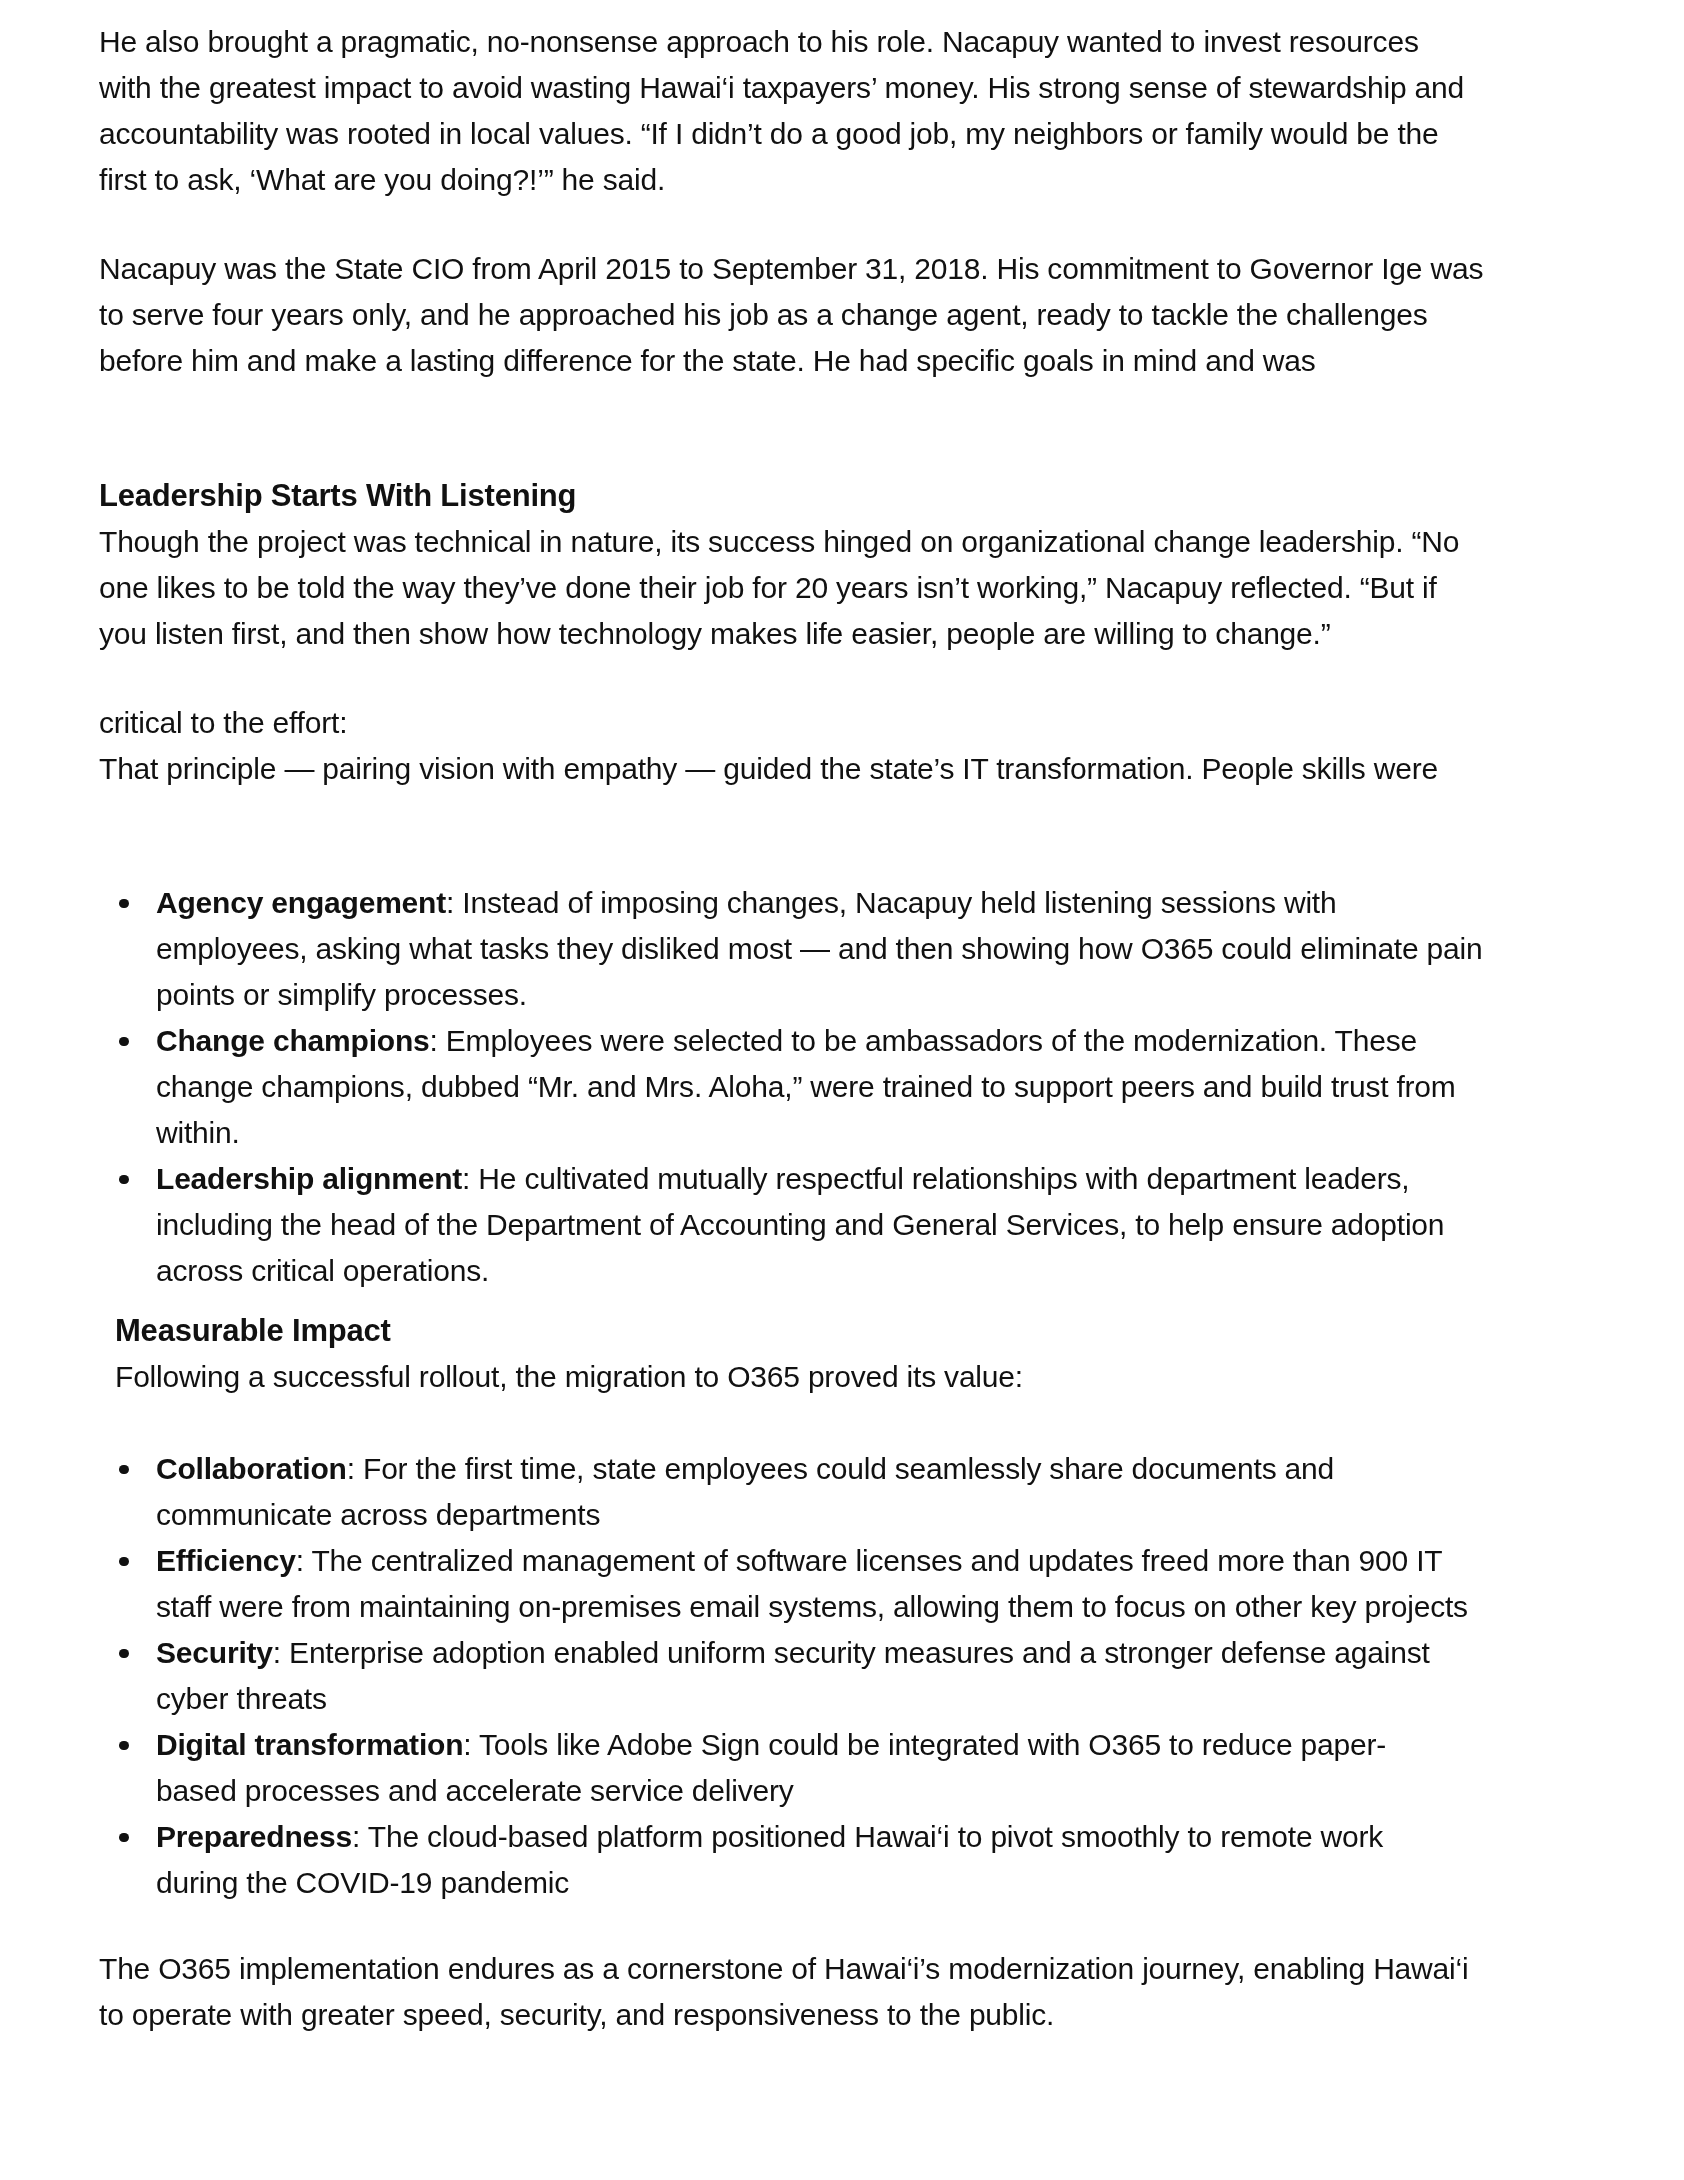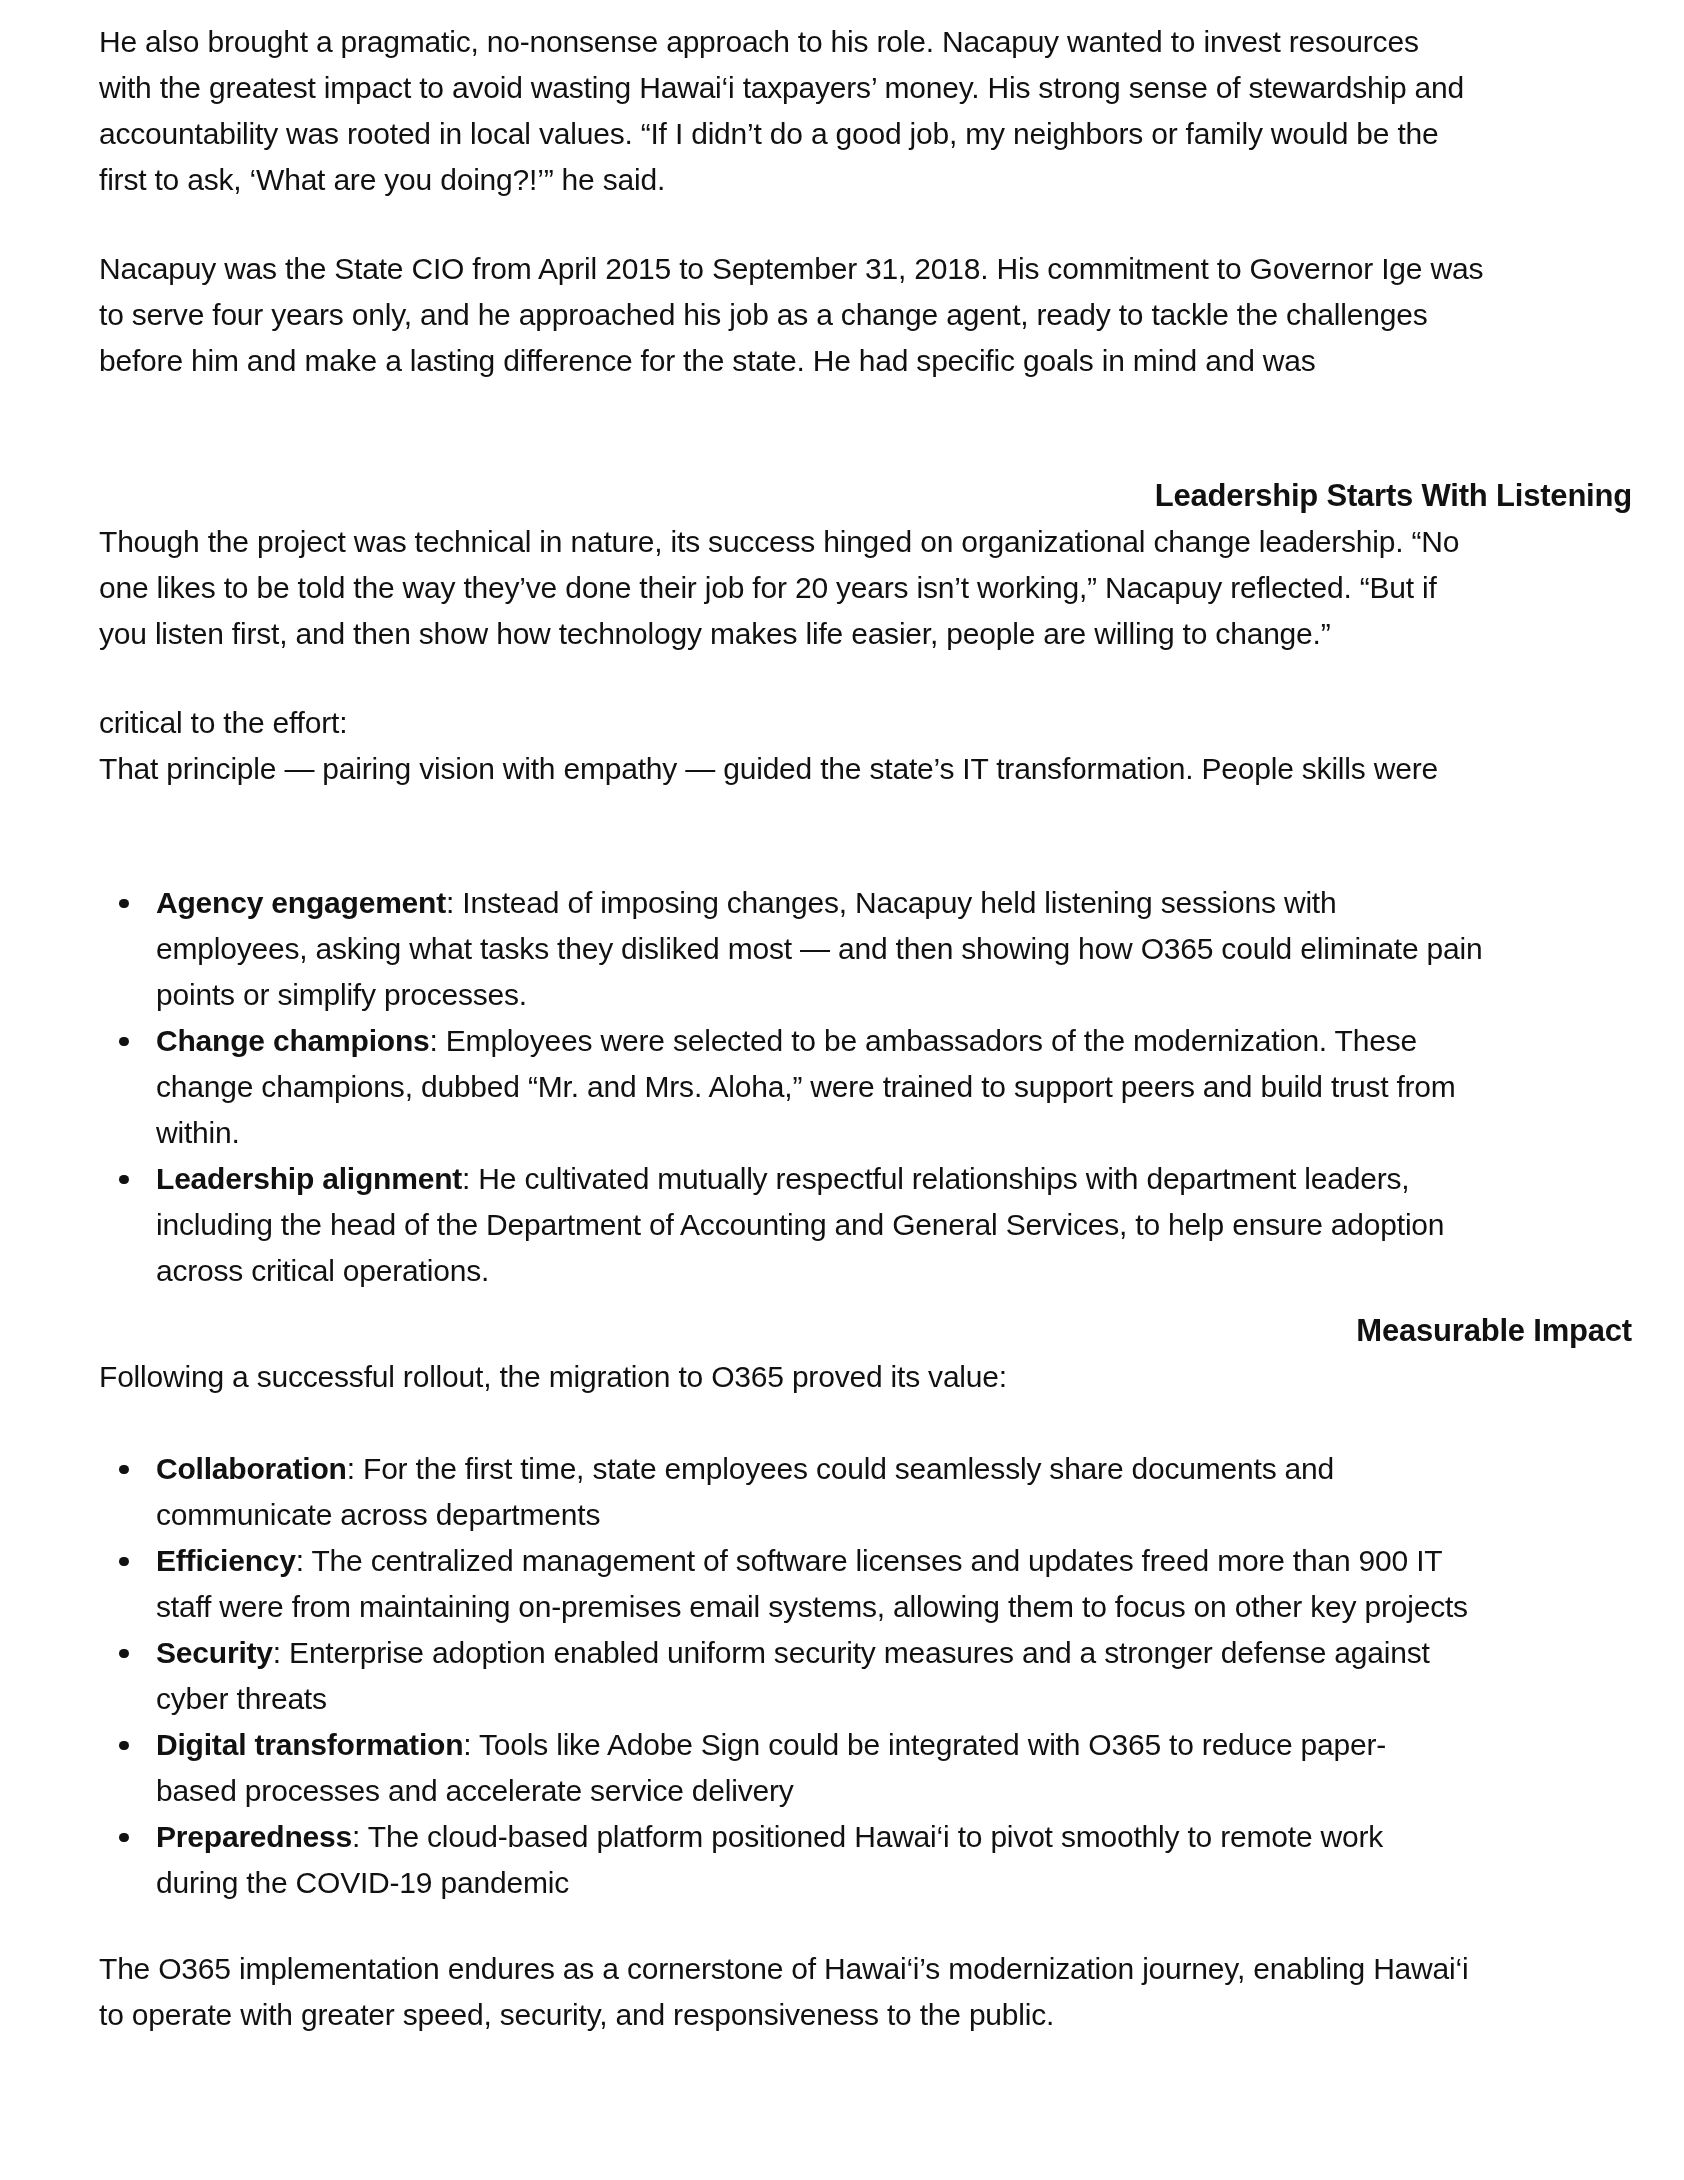--- a/index.html
+++ b/index.html
@@ -1,20 +1,20 @@
 <!DOCTYPE html>
 <html style="font-size:13.6px"><head>
 <meta charset="utf-8">
 <style>
   html, body { margin: 0; padding: 0; background: #ffffff; }
   body { width: 1685px; height: 2181px; position: relative; overflow: hidden;
          font-family: "Liberation Sans", sans-serif; color: #111111; }
   .block { position: absolute; left: 99px; width: 1533px; }
   .line { height: 46px; line-height: 46px; font-size: 30px; white-space: nowrap; letter-spacing: -0.2px; }
-  .heading { font-weight: bold; font-size: 31px; text-align: right; }
+  .heading { font-weight: bold; font-size: 31px; }
   .bullets { position: absolute; left: 99px; width: 1533px; }
   .bullet-item { position: relative; padding-left: 57px; }
   .bullet-dot { position: absolute; left: 20.4px; top: 19px; width: 9.4px; height: 9.4px; border-radius: 50%; background: #111111; }
   .b { font-weight: bold; }
 </style>
 </head>
 <body>
 
 <div class="block" style="top:19px;">
   <div class="line">He also brought a pragmatic, no-nonsense approach to his role. Nacapuy wanted to invest resources</div>
@@ -55,21 +55,21 @@
     <div class="line">within.</div>
   </div>
   <div class="bullet-item">
     <span class="bullet-dot"></span>
     <div class="line"><span class="b">Leadership alignment</span><span>: He cultivated mutually respectful relationships with department leaders,</span></div>
     <div class="line">including the head of the Department of Accounting and General Services, to help ensure adoption</div>
     <div class="line">across critical operations.</div>
   </div>
 </div>
 
-<div class="block" style="top:1308px;">
+<div class="block" style="top:1308px;margin-left:16px;">
   <div class="line heading">Measurable Impact</div>
   <div class="line">Following a successful rollout, the migration to O365 proved its value:</div>
 </div>
 
 <div class="bullets" style="top:1446px;">
   <div class="bullet-item">
     <span class="bullet-dot"></span>
     <div class="line"><span class="b">Collaboration</span><span>: For the first time, state employees could seamlessly share documents and</span></div>
     <div class="line">communicate across departments</div>
   </div>

